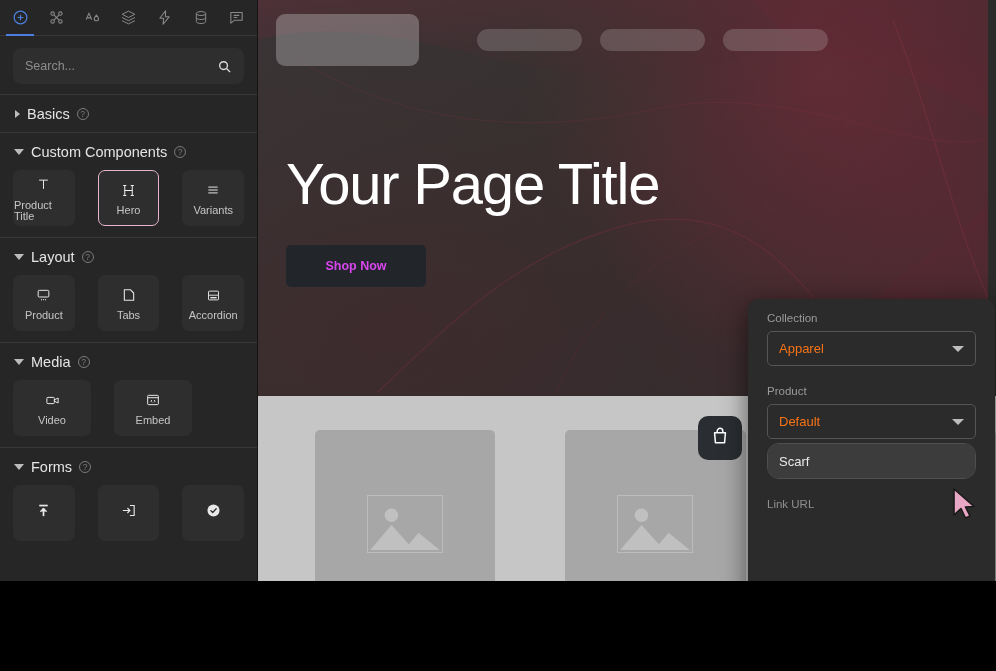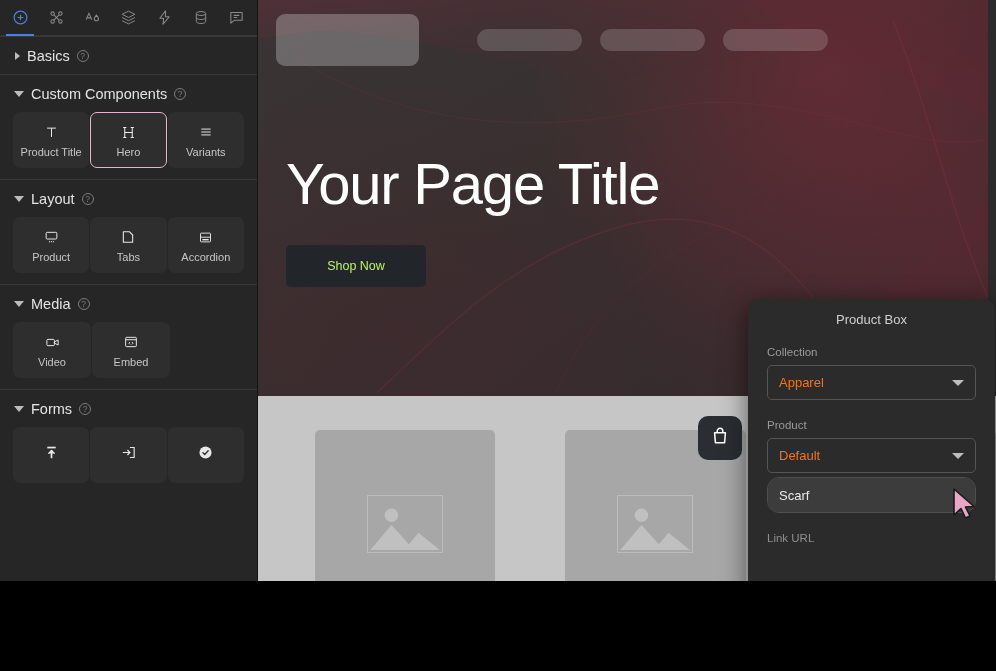--- a/index.html
+++ b/index.html
@@ -81,21 +81,21 @@
   }
   .sec-title { color: #e4e4e4; font-size: 14.5px; }
   .q-ico {
     width: 12px; height: 12px; border-radius: 50%;
     border: 1px solid #7b7b7b; color: #7b7b7b;
     font-size: 8.5px; line-height: 10px; text-align: center;
     flex: none;
   }
 
   .tile-row {
-    display: flex; gap: 1px; padding: 0 13px 11px 13px;
+    display: flex; gap: 23px; padding: 0 13px 11px 13px;
   }
   .tile {
     width: 78px; height: 56px; background: #2e2e2e; border-radius: 7px;
     display: flex; flex-direction: column; align-items: center; justify-content: center;
     gap: 5px; cursor: pointer; border: 1px solid transparent;
     color: #e0e0e0;
   }
   .tile.selected { border-color: #e8b4cd; }
   .tile-ico { display: flex; align-items: center; justify-content: center; height: 20px; }
   .tile-label { color: #c6c6c6; font-size: 11px; line-height: 1; }
@@ -136,21 +136,21 @@
   .hero-title {
     position: absolute; left: 28px; top: 150px;
     color: #ffffff; font-size: 58px; letter-spacing: -1.2px;
     font-weight: 400;
   }
   .shop-btn {
     position: absolute; left: 28px; top: 245px;
     width: 140px; height: 42px; border-radius: 5px;
     background: #22262a;
     display: flex; align-items: center; justify-content: center;
-    color: #bef264; font-size: 12.5px; font-weight: normal;
+    color: #d946ef; font-size: 12.5px; font-weight: bold;
     cursor: pointer;
   }
 
   .product-strip {
     position: absolute; left: 0; right: 0; top: 396px; bottom: 0;
     background: #c6c6c6;
     display: flex; gap: 0; padding: 34px 0 0 0;
   }
   .pcard {
     width: 182px; height: 400px; background: #a7a7a7; border-radius: 5px;
@@ -293,20 +293,31 @@
       <div class="tb-btn">
         <span>
           <svg width="17" height="17" viewBox="0 0 24 24" fill="none" stroke="currentColor" stroke-width="1.5" stroke-linejoin="round">
             <path d="M4 5h16v11H9l-5 4z"></path>
               <path d="M8 9h8M8 12h5"></path>
           </svg>
         </span>
       </div>
     </div>
 
+    <div class="search-wrap">
+      <div class="search-box">
+        <input type="text" placeholder="Search..." style="">
+        <span class="search-ico">
+          <svg width="15" height="15" viewBox="0 0 24 24" fill="none" stroke="currentColor" stroke-width="2.2">
+            <circle cx="10.5" cy="10.5" r="6.2"></circle>
+              <path d="M15.2 15.2L21 21"></path>
+          </svg>
+        </span>
+      </div>
+    </div>
 
     <div class="sb-scroll">
 
       <div class="sec-head">
         <span class="tri"></span>
         <span class="sec-title">Basics</span>
         <span class="q-ico">?</span>
       </div>
 
       <div class="sec-head">
@@ -508,21 +519,20 @@
           <path d="M8.6 8V6.2a3.4 3.4 0 016.8 0V8"></path>
         </svg>
       </span>
     </div>
 
     <div class="add-fab">
       <span>+</span>
     </div>
 
     <div class="pbox">
-      <div class="pbox-title">Product Box</div>
 
       <div class="fld-label">Collection</div>
       <div class="select">
         <span>Apparel</span>
         <span class="caret"></span>
       </div>
 
       <div class="gap"></div>
 
       <div class="fld-label">Product</div>

